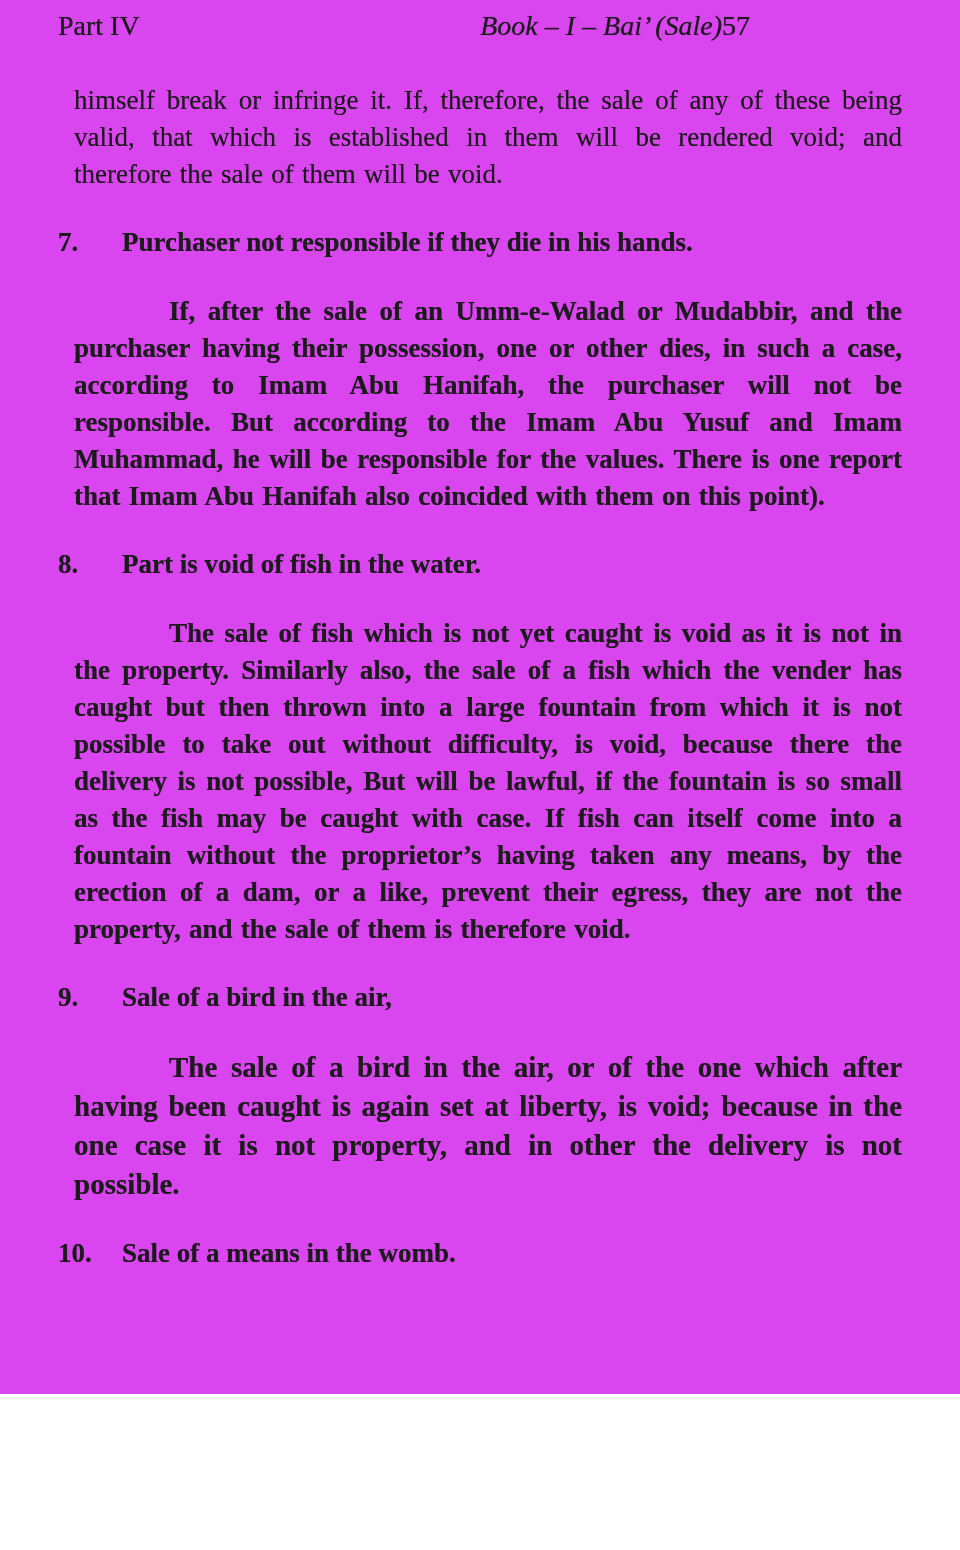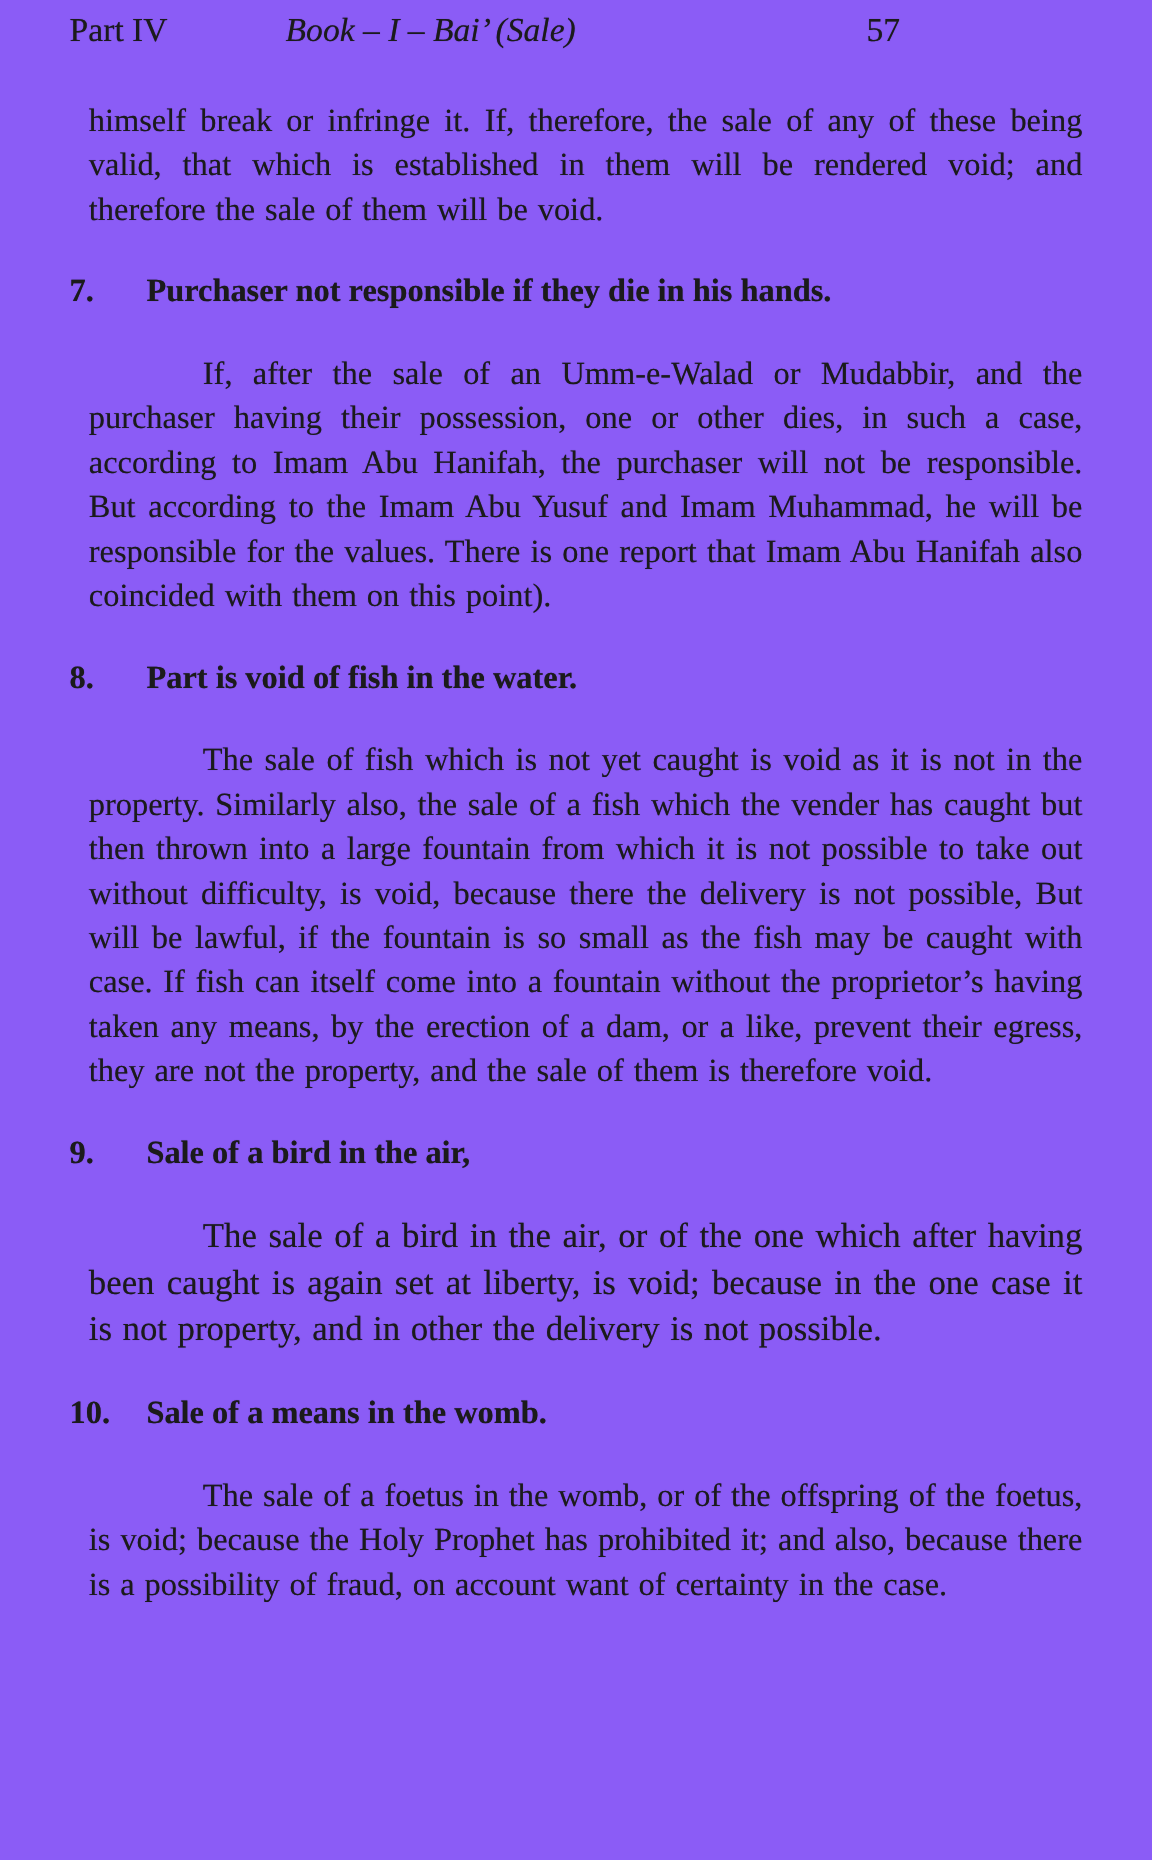--- a/index.html
+++ b/index.html
@@ -10,45 +10,45 @@
   body {
     width: 960px;
     height: 1550px;
     font-family: "Liberation Serif", "DejaVu Serif", serif;
     color: #1b1b1b;
     overflow: hidden;
   }
   .page {
     box-sizing: border-box;
     width: 960px;
-    height: 1550px;
+    height: 1394px;
     padding: 10px 58px 0 58px;
-    background: #8b5cf6;
+    background: #d946ef;
   }
   .header {
     display: flex;
     justify-content: space-between;
     align-items: baseline;
     font-size: 28px;
     line-height: 32px;
     text-shadow: 0 0 0.7px rgba(0,0,0,0.55);
   }
   .h-left { width: 180px; text-align: left; }
-  .h-center { flex: 1; text-align: left; font-style: italic; }
+  .h-center { flex: 1; text-align: right; font-style: italic; }
   .h-right { width: 180px; text-align: left; }
   .content { margin-top: 40px; }
   p.body {
     font-size: 27px;
     line-height: 37px;
     text-align: justify;
     margin: 0 0 32px 16px;
     text-shadow: 0 0 0.6px rgba(0,0,0,0.5);
     word-spacing: 1.5px;
   }
-  p.indent { text-indent: 95px; }
+  p.indent { text-indent: 95px; font-weight: bold; }
   p.large {
     font-size: 29px;
     line-height: 39px;
   }
   .section-heading {
     display: flex;
     font-weight: bold;
     font-size: 27px;
     line-height: 34px;
     margin: 0 0 34px 0;
@@ -90,16 +90,15 @@
     <div class="section-heading">
       <span class="num">9.</span>
       <span class="ht">Sale of a bird in the air,</span>
     </div>
     <p class="body indent large">The sale of a bird in the air, or of the one which after having been caught is again set at liberty, is void; because in the one case it is not property, and in other the delivery is not possible.</p>
 
     <div class="section-heading">
       <span class="num">10.</span>
       <span class="ht">Sale of a means in the womb.</span>
     </div>
-    <p class="body indent">The sale of a foetus in the womb, or of the offspring of the foetus, is void; because the Holy Prophet has prohibited it; and also, because there is a possibility of fraud, on account want of certainty in the case.</p>
 
   </div>
 </div>
 
 </body></html>

